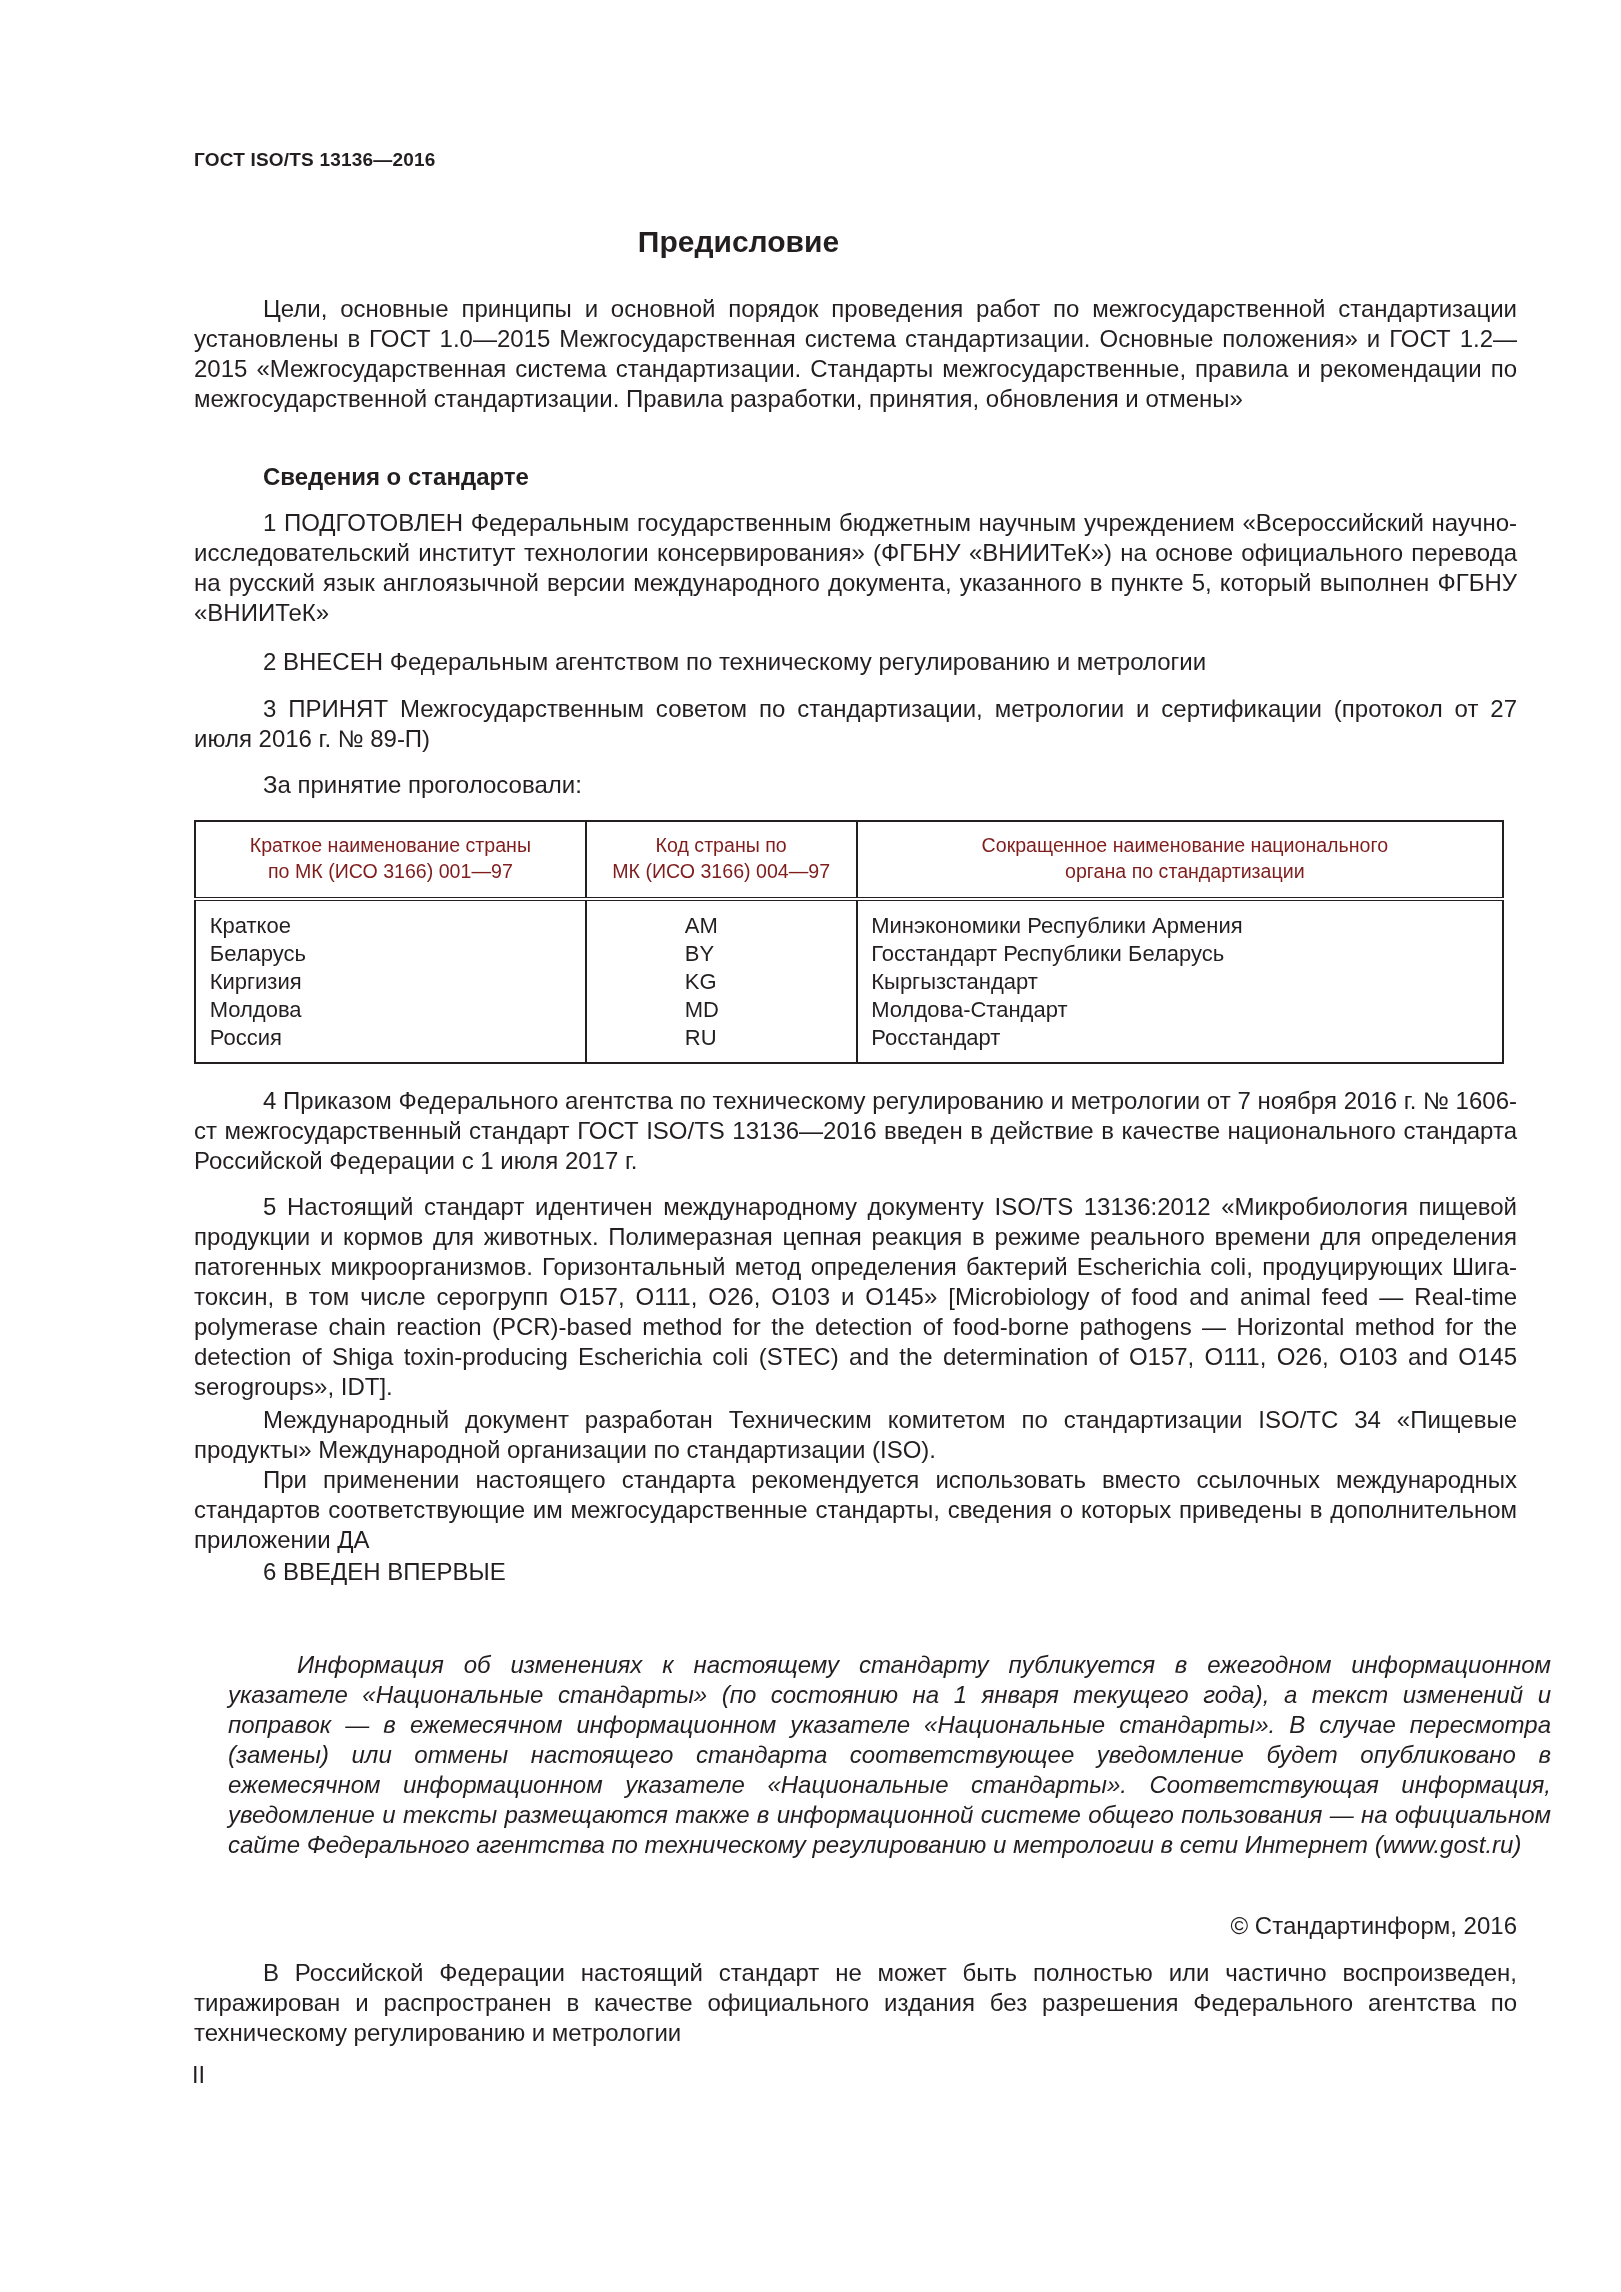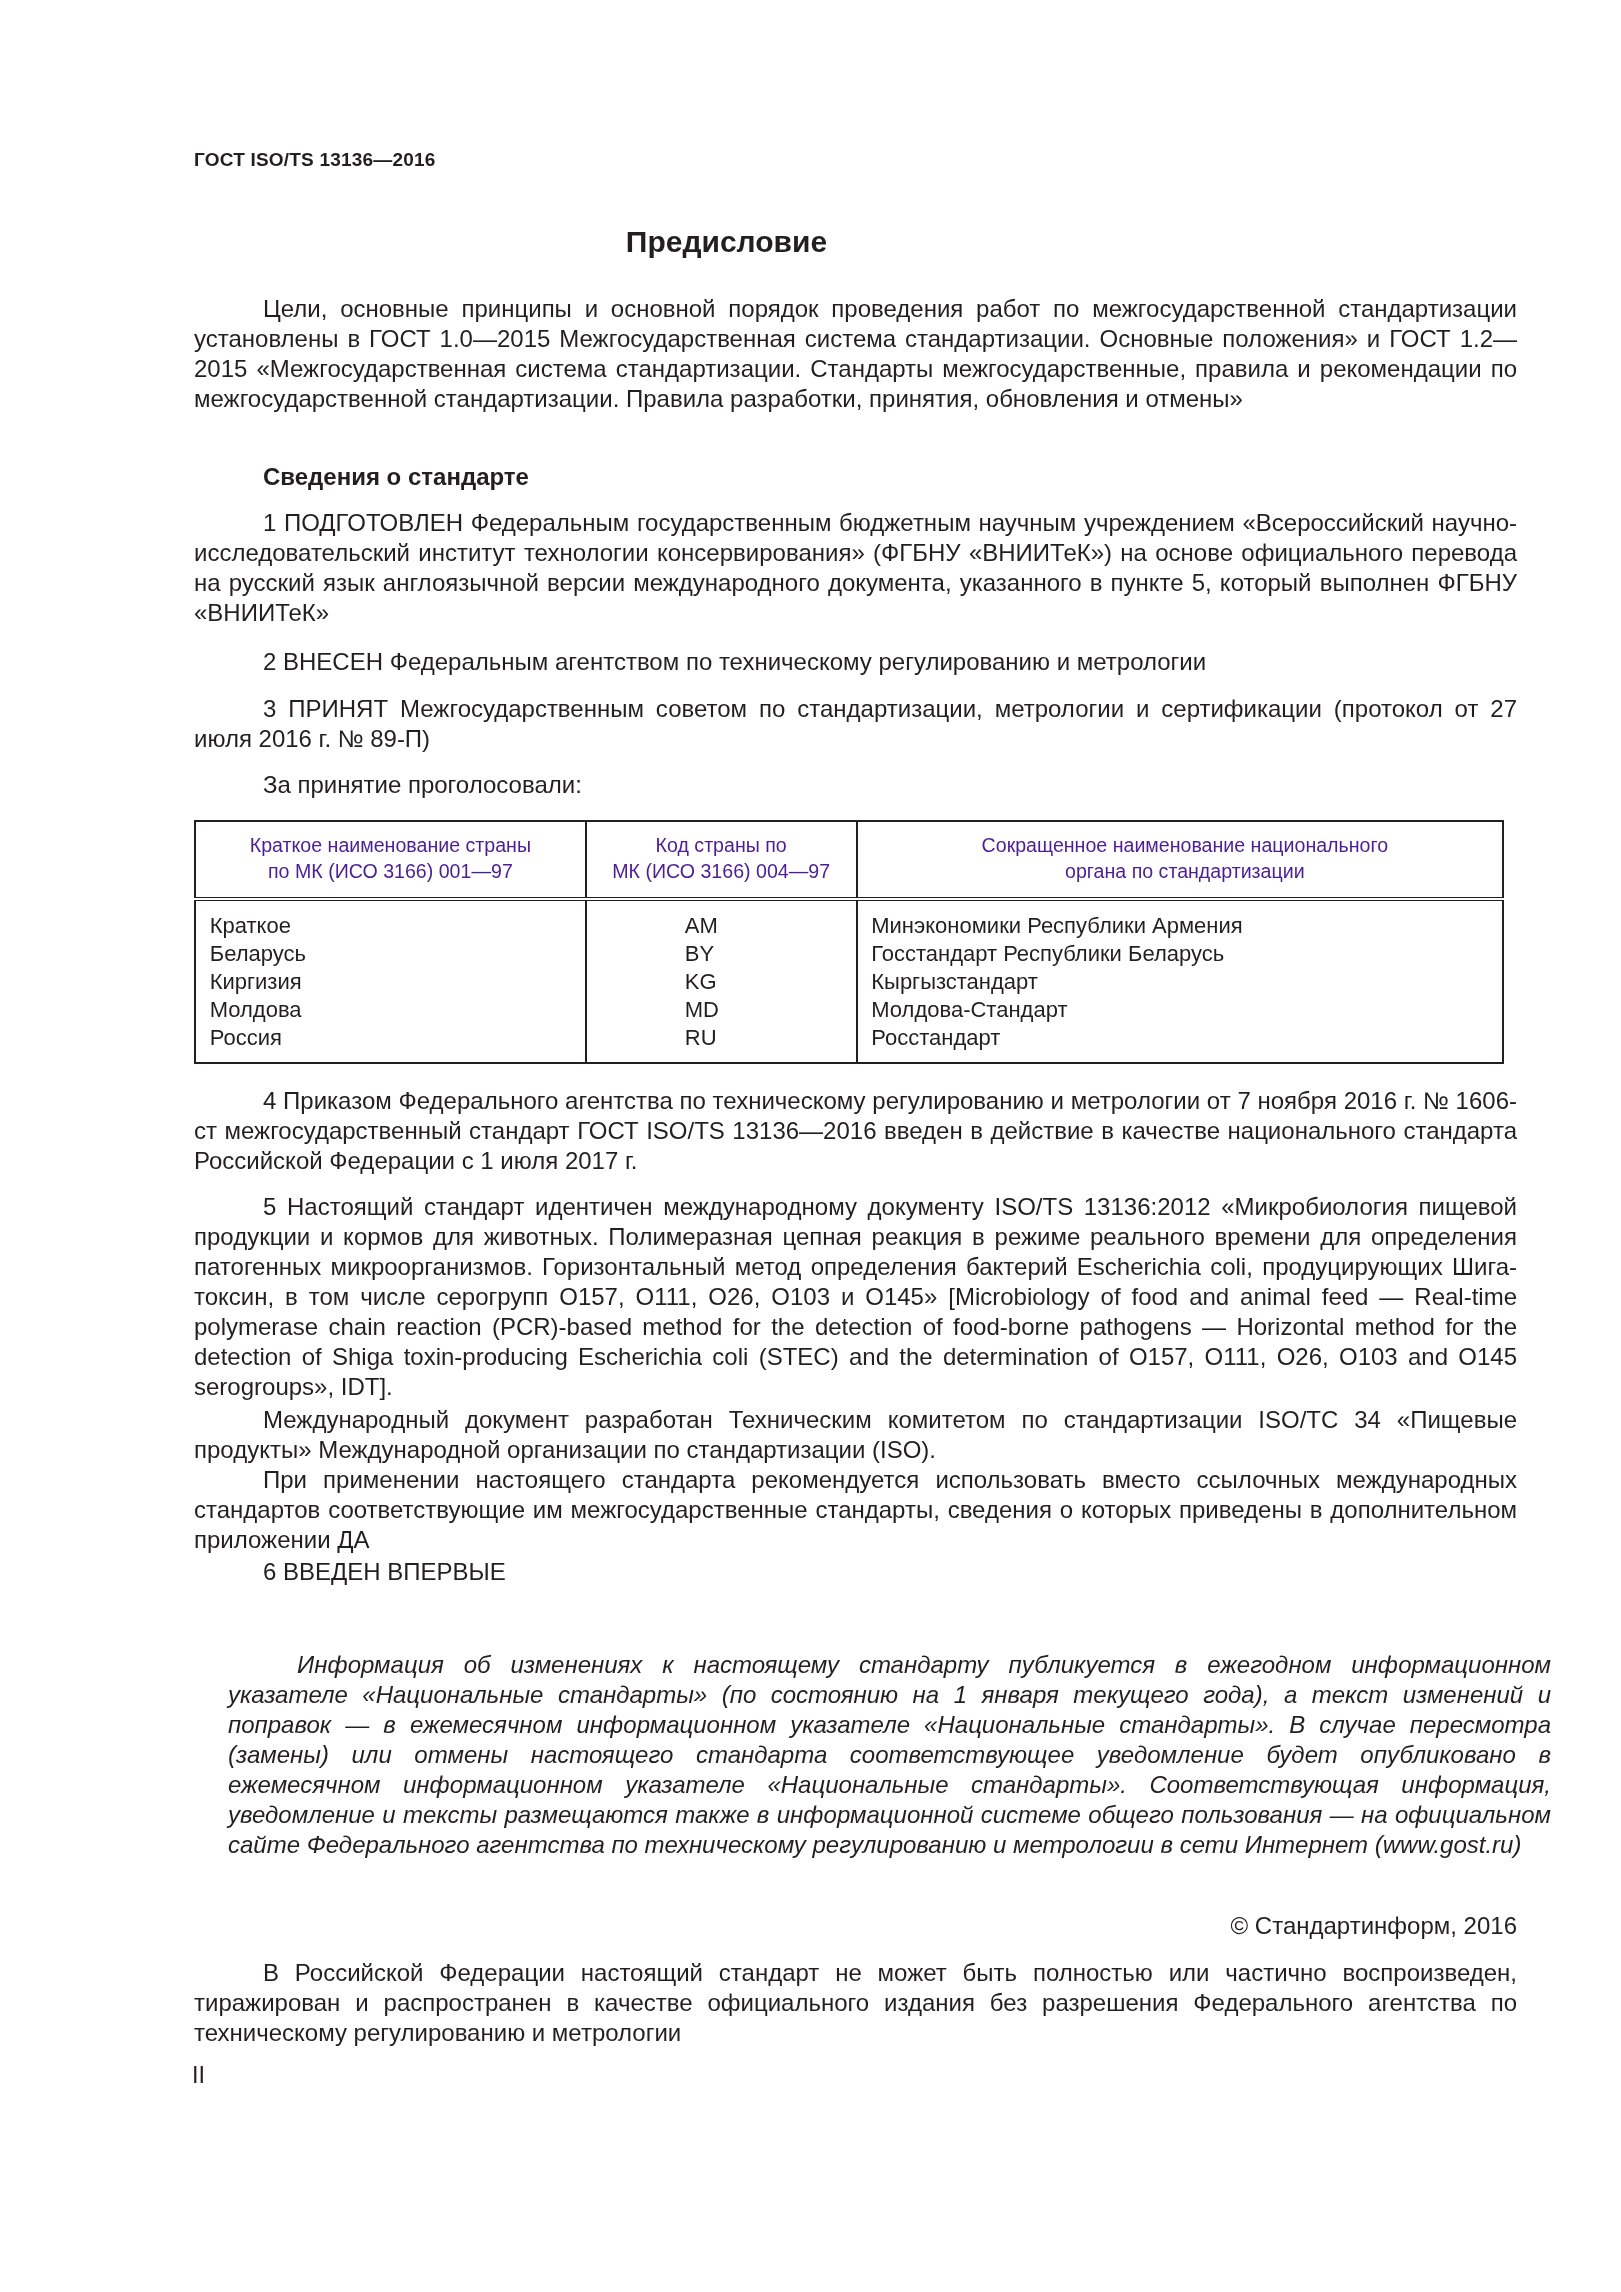--- a/index.html
+++ b/index.html
@@ -1,28 +1,28 @@
 <!DOCTYPE html>
 <html><head>
 <meta charset="utf-8">
 <style>
   html, body { margin: 0; padding: 0; background: #ffffff; }
   body { width: 1621px; height: 2293px; position: relative; overflow: hidden;
          font-family: "Liberation Sans", "DejaVu Sans", sans-serif; color: #231f20; }
   .doc-code { position: absolute; left: 194px; top: 149px; font-size: 19px; font-weight: bold; letter-spacing: 0.2px; }
-  .title { position: absolute; left: 0; width: 1375px; top: 225px; text-align: center; font-size: 30px; font-weight: bold; padding-left: 78px; box-sizing: border-box; }
+  .title { position: absolute; left: 12px; width: 1375px; top: 225px; text-align: center; font-size: 30px; font-weight: bold; padding-left: 78px; box-sizing: border-box; }
   .p { font-size: 24px; line-height: 30px; text-align: justify; margin: 0; }
   .ind { text-indent: 69px; }
   .bold { font-weight: bold; }
   .ital { font-style: italic; margin-left: 34px; }
   .abs { position: absolute; left: 194px; width: 1323px; }
   table.vote { position: absolute; left: 194px; top: 820px; width: 1310px; border-collapse: collapse;
                border-top: 2.9px solid #231f20; border-bottom: 2.9px solid #231f20; border-left: 2px solid #231f20; border-right: 2px solid #231f20; }
   table.vote th { font-weight: normal; font-size: 19.6px; line-height: 26.5px; text-align: center; vertical-align: middle; padding: 9.8px 5.9px 11.8px 5.9px; height: 45px;
-                  border-right: 2px solid #231f20; border-bottom: 4.9px double #231f20; color: #4c1d95; }
+                  border-right: 2px solid #231f20; border-bottom: 4.9px double #231f20; color: #7f1d1d; }
   table.vote th:last-child { border-right: none; padding-left: 16px; }
   table.vote td { font-size: 22px; line-height: 28px; vertical-align: top; padding: 11.8px 11.8px 9.8px 13.7px; border-right: 2px solid #231f20; }
   table.vote td:last-child { border-right: none; }
   .col1 { width: 377px; }
   .col2 { width: 257px; }
   td.codes { padding-left: 98px !important; }
   .line { display: block; }
   .right { text-align: right; }
   .pageno { position: absolute; left: 192px; top: 2062px; font-size: 23.5px; }
 </style>

